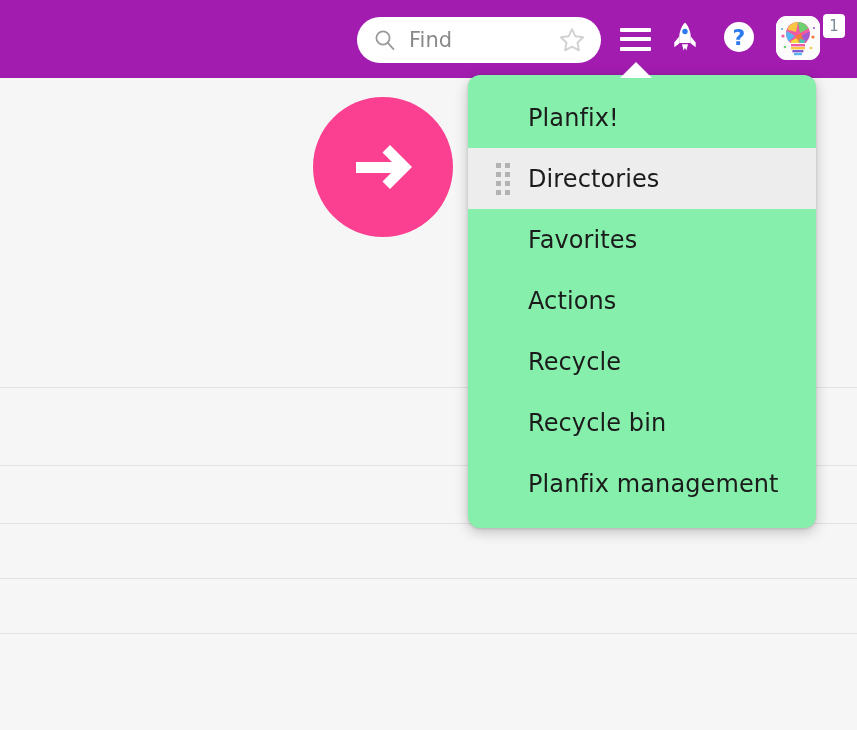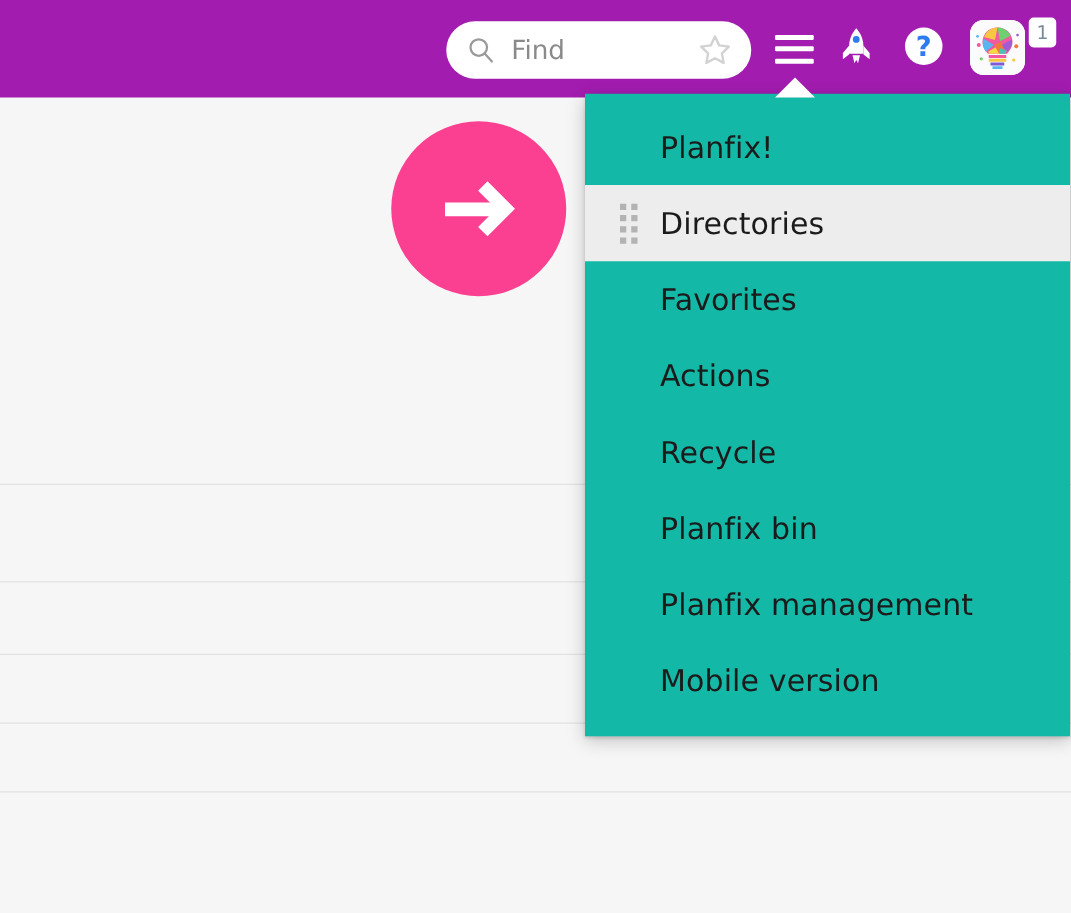--- a/index.html
+++ b/index.html
@@ -161,23 +161,23 @@
     font-size: 15px;
     line-height: 24px;
     text-align: center;
   }
 
   
   #main-dropdown-menu {
     position: absolute;
     left: 468px;
     top: 75px;
-    width: 388px;
-    background: #14b8a6;
-    border-radius: 0;
+    width: 348px;
+    background: #86efac;
+    border-radius: 12px;
     box-shadow: 0 4px 14px rgba(0,0,0,0.22), 0 1px 3px rgba(0,0,0,0.14);
     z-index: 6;
     padding: 12px 0 14px 0;
     box-sizing: border-box;
   }
   .menu-item {
     position: relative;
     height: 61px;
     display: flex;
     align-items: center;
@@ -329,21 +329,18 @@
     <div class="menu-item">
       <span class="menu-item-label">Favorites</span>
     </div>
     <div class="menu-item">
       <span class="menu-item-label">Actions</span>
     </div>
     <div class="menu-item">
       <span class="menu-item-label">Recycle</span>
     </div>
     <div class="menu-item">
-      <span class="menu-item-label">Planfix bin</span>
+      <span class="menu-item-label">Recycle bin</span>
     </div>
     <div class="menu-item">
       <span class="menu-item-label">Planfix management</span>
     </div>
-    <div class="menu-item">
-      <span class="menu-item-label">Mobile version</span>
-    </div>
   </div>
 
 </body></html>

